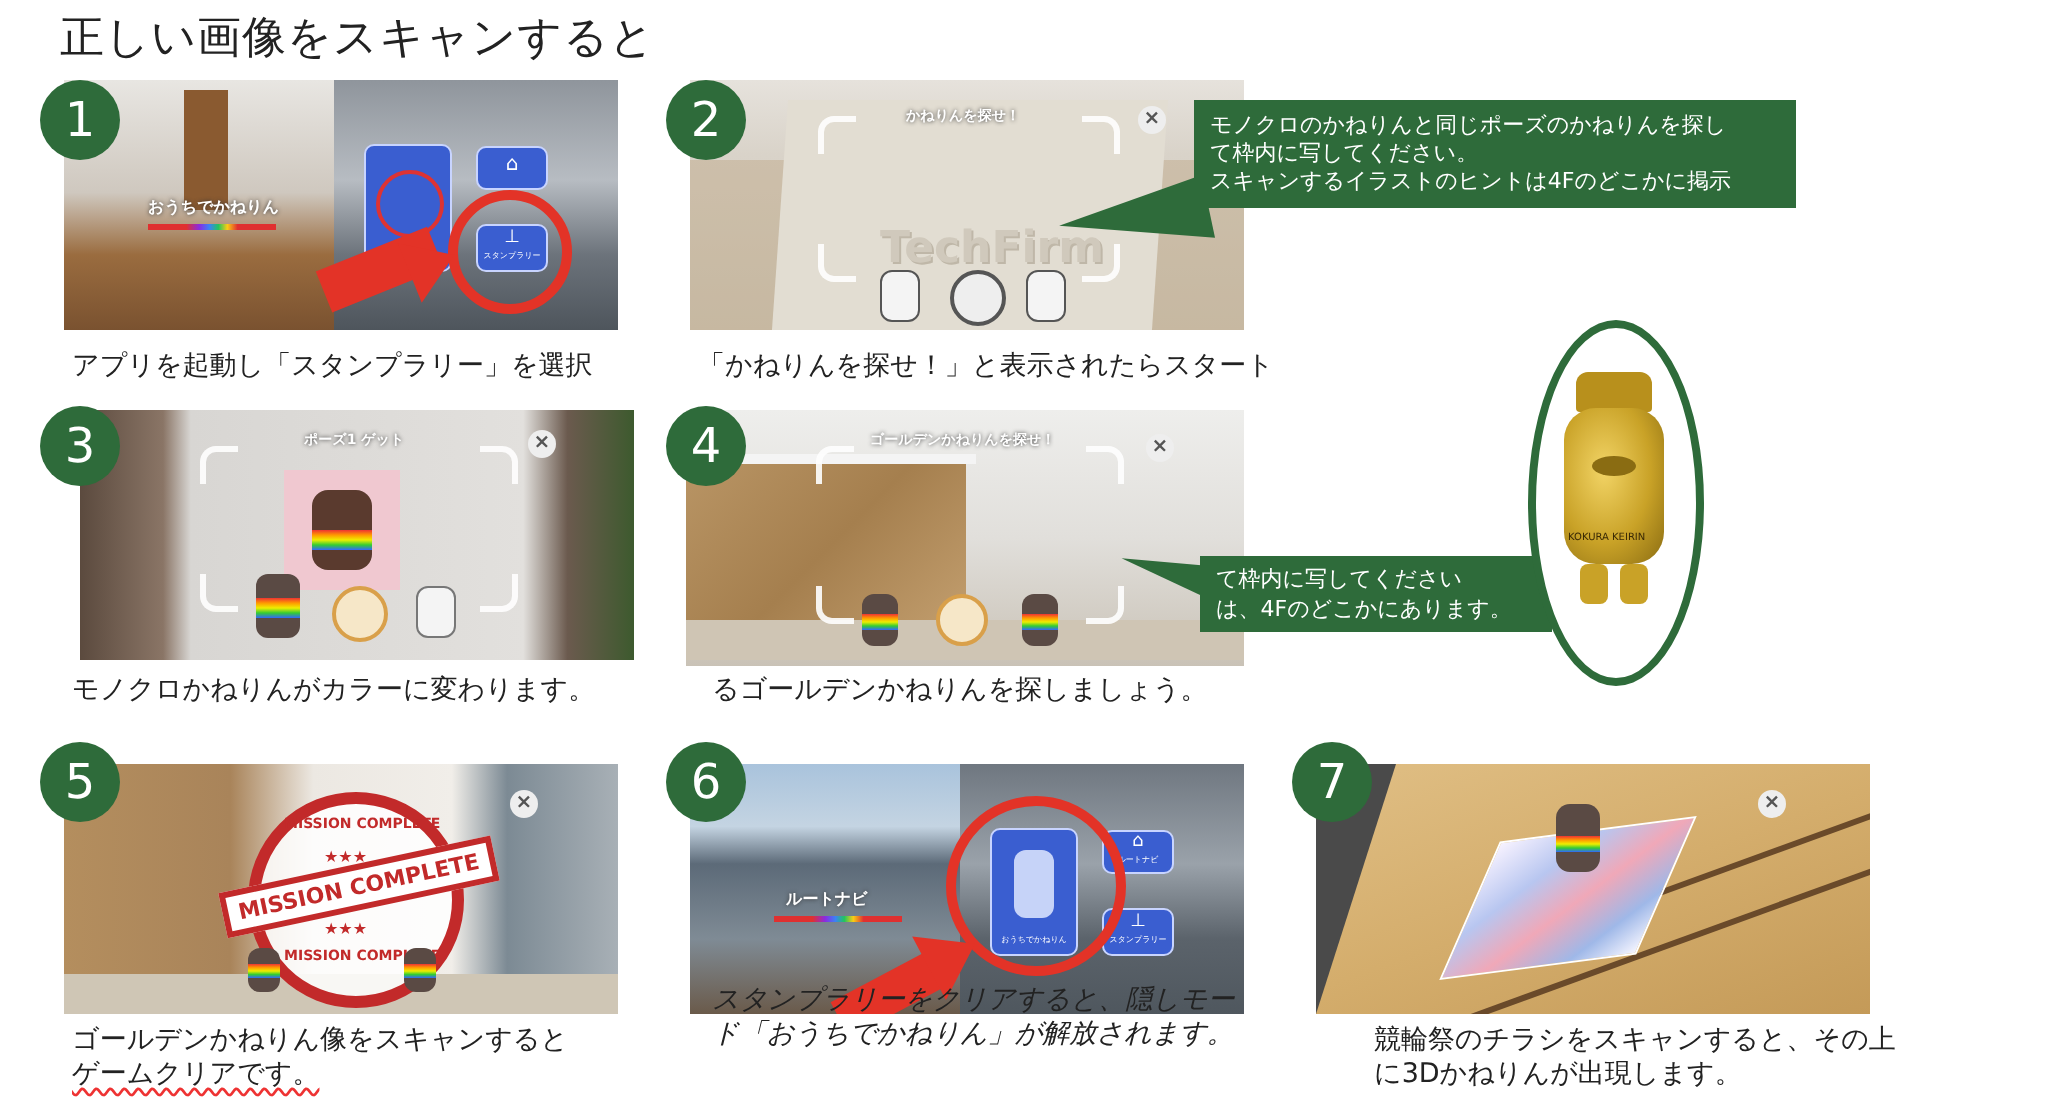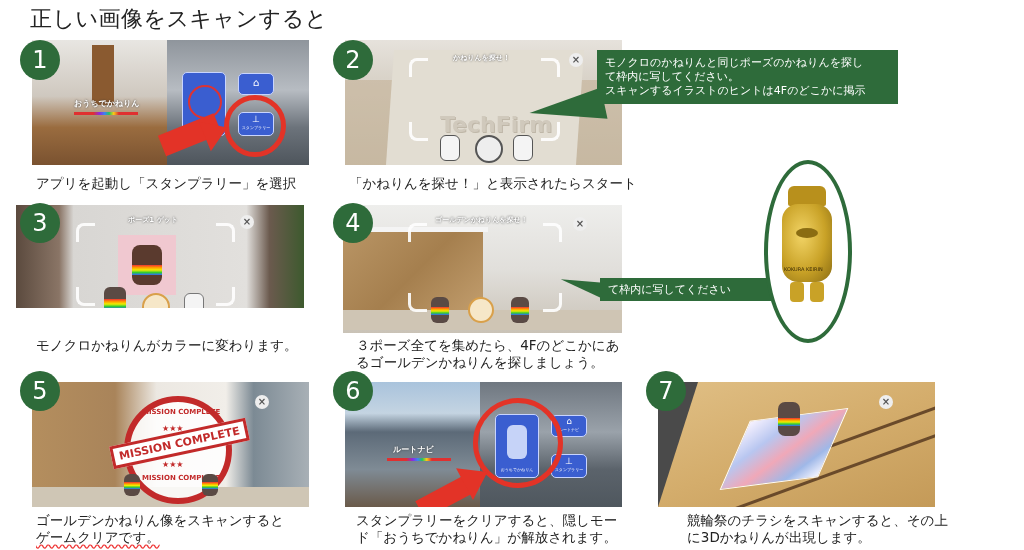--- a/index.html
+++ b/index.html
@@ -77,21 +77,21 @@
   <div>「かねりんを探せ！」と表示されたらスタート</div>
 </div>
 <div style="position:absolute;left:530px;top:95px;width:0;height:0;border-right:75px solid #2e6b3a;border-top:10px solid transparent;border-bottom:22px solid transparent;transform:rotate(-12deg);"></div>
 <div class="callout" style="left:597px;top:50px;width:285px;">
   <div>モノクロのかねりんと同じポーズのかねりんを探し</div>
   <div>て枠内に写してください。</div>
   <div>スキャンするイラストのヒントは4Fのどこかに掲示</div>
 </div>
 
 <div class="badge" style="left:20px;top:203px;">3</div>
-<div class="panel" style="left:16px;top:205px;width:277px;height:103px;padding-left:11px;">
+<div class="panel" style="left:40px;top:205px;width:277px;height:125px;">
   <div style="position:absolute;inset:0;background:linear-gradient(90deg,#5b4a3e 0%,#8a7566 15%,#d8d6d3 20%,#e2e0dd 80%,#6b5a4e 88%,#3d5a2e 100%);"></div>
   <div style="position:absolute;left:102px;top:30px;width:58px;height:60px;background:#f0c8d0;">
     <div style="position:absolute;left:14px;top:10px;width:30px;height:40px;background:#5a3a2e;border-radius:8px;"></div>
     <div style="position:absolute;left:14px;top:30px;width:30px;height:10px;background:linear-gradient(180deg,#e33 0,#f90 25%,#ee0 50%,#3c3 75%,#36f 100%);"></div>
   </div>
   <div class="scanframe sf-tl" style="left:60px;top:18px;"></div>
   <div class="scanframe sf-tr" style="left:200px;top:18px;"></div>
   <div class="scanframe sf-bl" style="left:60px;top:82px;"></div>
   <div class="scanframe sf-br" style="left:200px;top:82px;"></div>
   <div class="overlay-text" style="left:112px;top:10px;font-size:7px;">ポーズ1 ゲット</div>
@@ -120,26 +120,26 @@
   <div class="close" style="left:230px;top:12px;">×</div>
   <div class="char" style="left:88px;top:92px;width:18px;height:26px;background:#5a4a44;">
     <div style="position:absolute;left:0;top:10px;width:18px;height:8px;background:linear-gradient(180deg,#e33 0,#f90 25%,#ee0 50%,#3c3 75%,#36f 100%);"></div>
   </div>
   <div class="sticker" style="left:125px;top:92px;width:22px;height:22px;"></div>
   <div class="char" style="left:168px;top:92px;width:18px;height:26px;background:#5a4a44;">
     <div style="position:absolute;left:0;top:10px;width:18px;height:8px;background:linear-gradient(180deg,#e33 0,#f90 25%,#ee0 50%,#3c3 75%,#36f 100%);"></div>
   </div>
 </div>
 <div class="caption" style="left:356px;top:337px;">
-  <div>３ポーズ全てを集めたら、4Fのどこかにあ</div>
   <div>るゴールデンかねりんを探しましょう。</div>
 </div>
 <div style="position:absolute;left:560px;top:277px;width:0;height:0;border-right:45px solid #2e6b3a;border-top:8px solid transparent;border-bottom:8px solid transparent;transform:rotate(15deg);"></div>
 <div class="callout" style="left:600px;top:278px;width:160px;padding:4px 8px;font-size:11px;line-height:15px;">
   <div>て枠内に写してください</div>
+  <div>は、4Fのどこかにあります。</div>
 </div>
 <div style="position:absolute;left:764px;top:160px;width:80px;height:175px;border:4px solid #2e6b3a;border-radius:50%;background:#fff;">
   <div style="position:absolute;left:10px;top:22px;width:58px;height:120px;">
     <div style="position:absolute;left:10px;top:0;width:38px;height:20px;background:#b8901c;border-radius:6px 6px 2px 2px;"></div>
     <div style="position:absolute;left:4px;top:18px;width:50px;height:78px;background:radial-gradient(ellipse at 40% 40%,#f2d466 0%,#c9a227 55%,#8a6c12 100%);border-radius:16px;"></div>
     <div style="position:absolute;left:18px;top:42px;width:22px;height:10px;background:#8a6c12;border-radius:50%;"></div>
     <div style="position:absolute;left:6px;top:80px;font-size:5px;color:#3a2a05;white-space:nowrap;">KOKURA KEIRIN</div>
     <div style="position:absolute;left:12px;top:96px;width:14px;height:20px;background:#c9a227;border-radius:4px;"></div>
     <div style="position:absolute;left:32px;top:96px;width:14px;height:20px;background:#c9a227;border-radius:4px;"></div>
   </div>
@@ -184,21 +184,21 @@
     <div style="font-size:4px;">ルートナビ</div>
   </div>
   <div class="btn-blue" style="left:206px;top:72px;width:34px;height:22px;">
     <div style="font-size:9px;line-height:12px;">⊥</div>
     <div style="font-size:4px;">スタンプラリー</div>
   </div>
   <div class="redring" style="left:128px;top:16px;width:80px;height:80px;"></div>
   <div style="position:absolute;left:75px;top:118px;width:60px;height:20px;background:#e33327;transform:rotate(-28deg);transform-origin:left center;"></div>
   <div style="position:absolute;left:118px;top:78px;width:0;height:0;border-left:26px solid #e33327;border-top:18px solid transparent;border-bottom:18px solid transparent;transform:rotate(-28deg);"></div>
 </div>
-<div class="caption" style="left:356px;top:512px;">
+<div class="caption" style="left:356px;top:492px;font-style:italic;">
   <div>スタンプラリーをクリアすると、隠しモー</div>
   <div>ド「おうちでかねりん」が解放されます。</div>
 </div>
 
 <div class="badge" style="left:646px;top:371px;">7</div>
 <div class="panel" style="left:658px;top:382px;width:277px;height:125px;">
   <div style="position:absolute;inset:0;background:linear-gradient(160deg,#e0bf85 0%,#d4ad6c 50%,#c49a58 100%);"></div>
   <div style="position:absolute;left:0;top:0;width:0;height:0;border-top:125px solid #4a4a4a;border-right:40px solid transparent;"></div>
   <div style="position:absolute;left:30px;top:95px;width:260px;height:3px;background:#6a4a2a;transform:rotate(-20deg);"></div>
   <div style="position:absolute;left:70px;top:60px;width:220px;height:3px;background:#6a4a2a;transform:rotate(-20deg);"></div>

